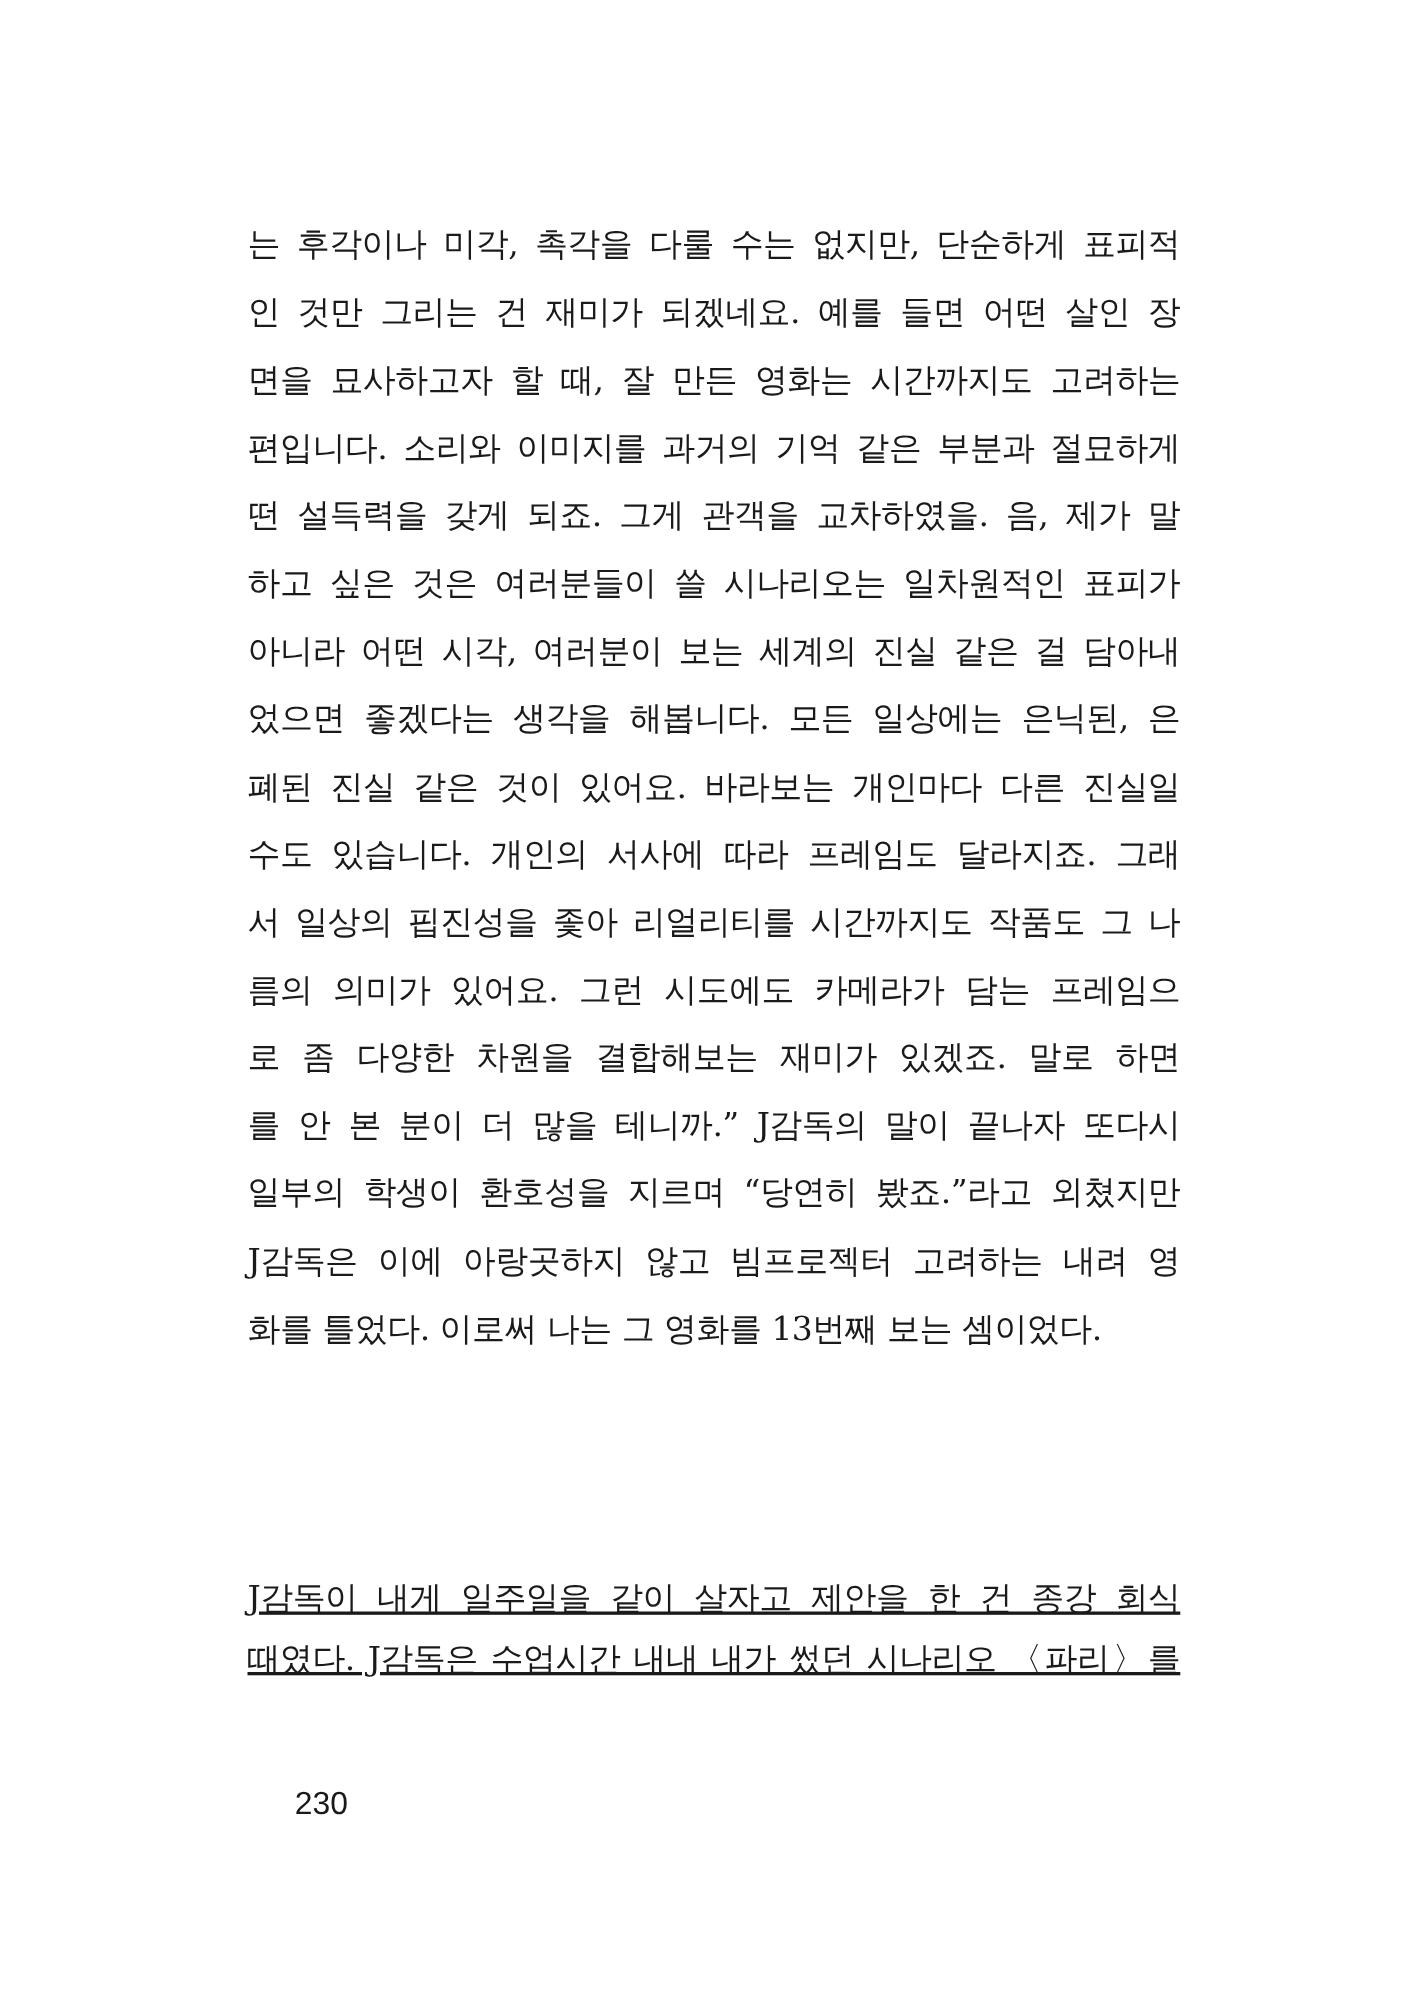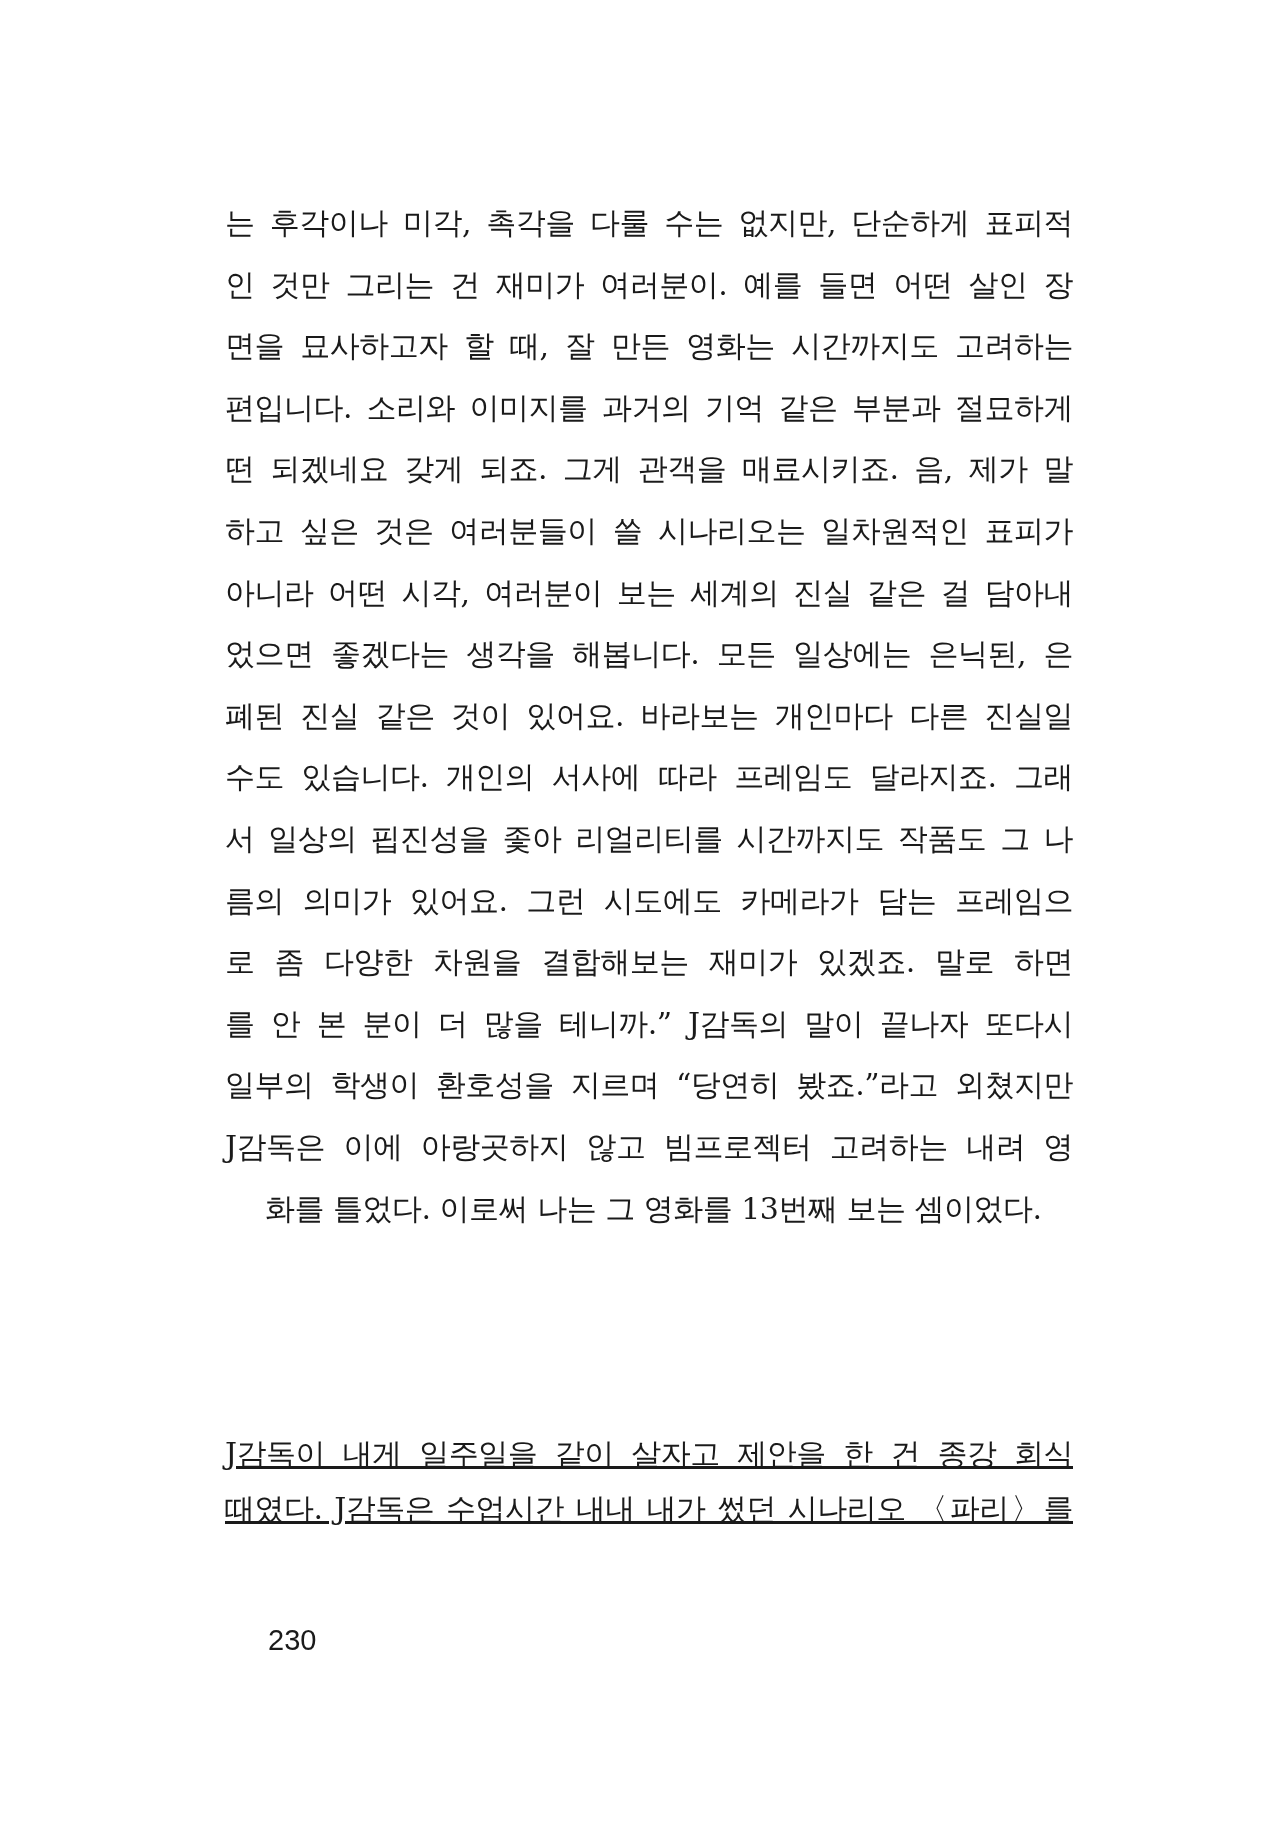--- a/index.html
+++ b/index.html
@@ -36,21 +36,20 @@
     font-size: 30px;
     letter-spacing: -0.5px;
     white-space: nowrap;
     text-align: justify;
     text-align-last: justify;
     overflow: visible;
   }
   .line.last {
     text-align: left;
     text-align-last: left;
-    margin-left: 40px;
   }
   .para2 .line {
     height: 55px;
     line-height: 55px;
   }
   .page-number {
     position: absolute;
     left: 268px;
     top: 1622px;
     font-family: Liberation Sans, sans-serif;
@@ -59,24 +58,24 @@
     line-height: 36px;
   }
 </style>
 </head>
 <body>
 
 <div class="page">
 
   <div class="text-block para1">
     <span class="line">는 후각이나 미각, 촉각을 다룰 수는 없지만, 단순하게 표피적</span>
-    <span class="line">인 것만 그리는 건 재미가 여러분이. 예를 들면 어떤 살인 장</span>
+    <span class="line">인 것만 그리는 건 재미가 되겠네요. 예를 들면 어떤 살인 장</span>
     <span class="line">면을 묘사하고자 할 때, 잘 만든 영화는 시간까지도 고려하는</span>
     <span class="line">편입니다. 소리와 이미지를 과거의 기억 같은 부분과 절묘하게</span>
-    <span class="line">떤 되겠네요 갖게 되죠. 그게 관객을 매료시키죠. 음, 제가 말</span>
+    <span class="line">떤 설득력을 갖게 되죠. 그게 관객을 교차하였을. 음, 제가 말</span>
     <span class="line">하고 싶은 것은 여러분들이 쓸 시나리오는 일차원적인 표피가</span>
     <span class="line">아니라 어떤 시각, 여러분이 보는 세계의 진실 같은 걸 담아내</span>
     <span class="line">었으면 좋겠다는 생각을 해봅니다. 모든 일상에는 은닉된, 은</span>
     <span class="line">폐된 진실 같은 것이 있어요. 바라보는 개인마다 다른 진실일</span>
     <span class="line">수도 있습니다. 개인의 서사에 따라 프레임도 달라지죠. 그래</span>
     <span class="line">서 일상의 핍진성을 좇아 리얼리티를 시간까지도 작품도 그 나</span>
     <span class="line">름의 의미가 있어요. 그런 시도에도 카메라가 담는 프레임으</span>
     <span class="line">로 좀 다양한 차원을 결합해보는 재미가 있겠죠. 말로 하면</span>
     <span class="line">를 안 본 분이 더 많을 테니까.” J감독의 말이 끝나자 또다시</span>
     <span class="line">일부의 학생이 환호성을 지르며 “당연히 봤죠.”라고 외쳤지만</span>

